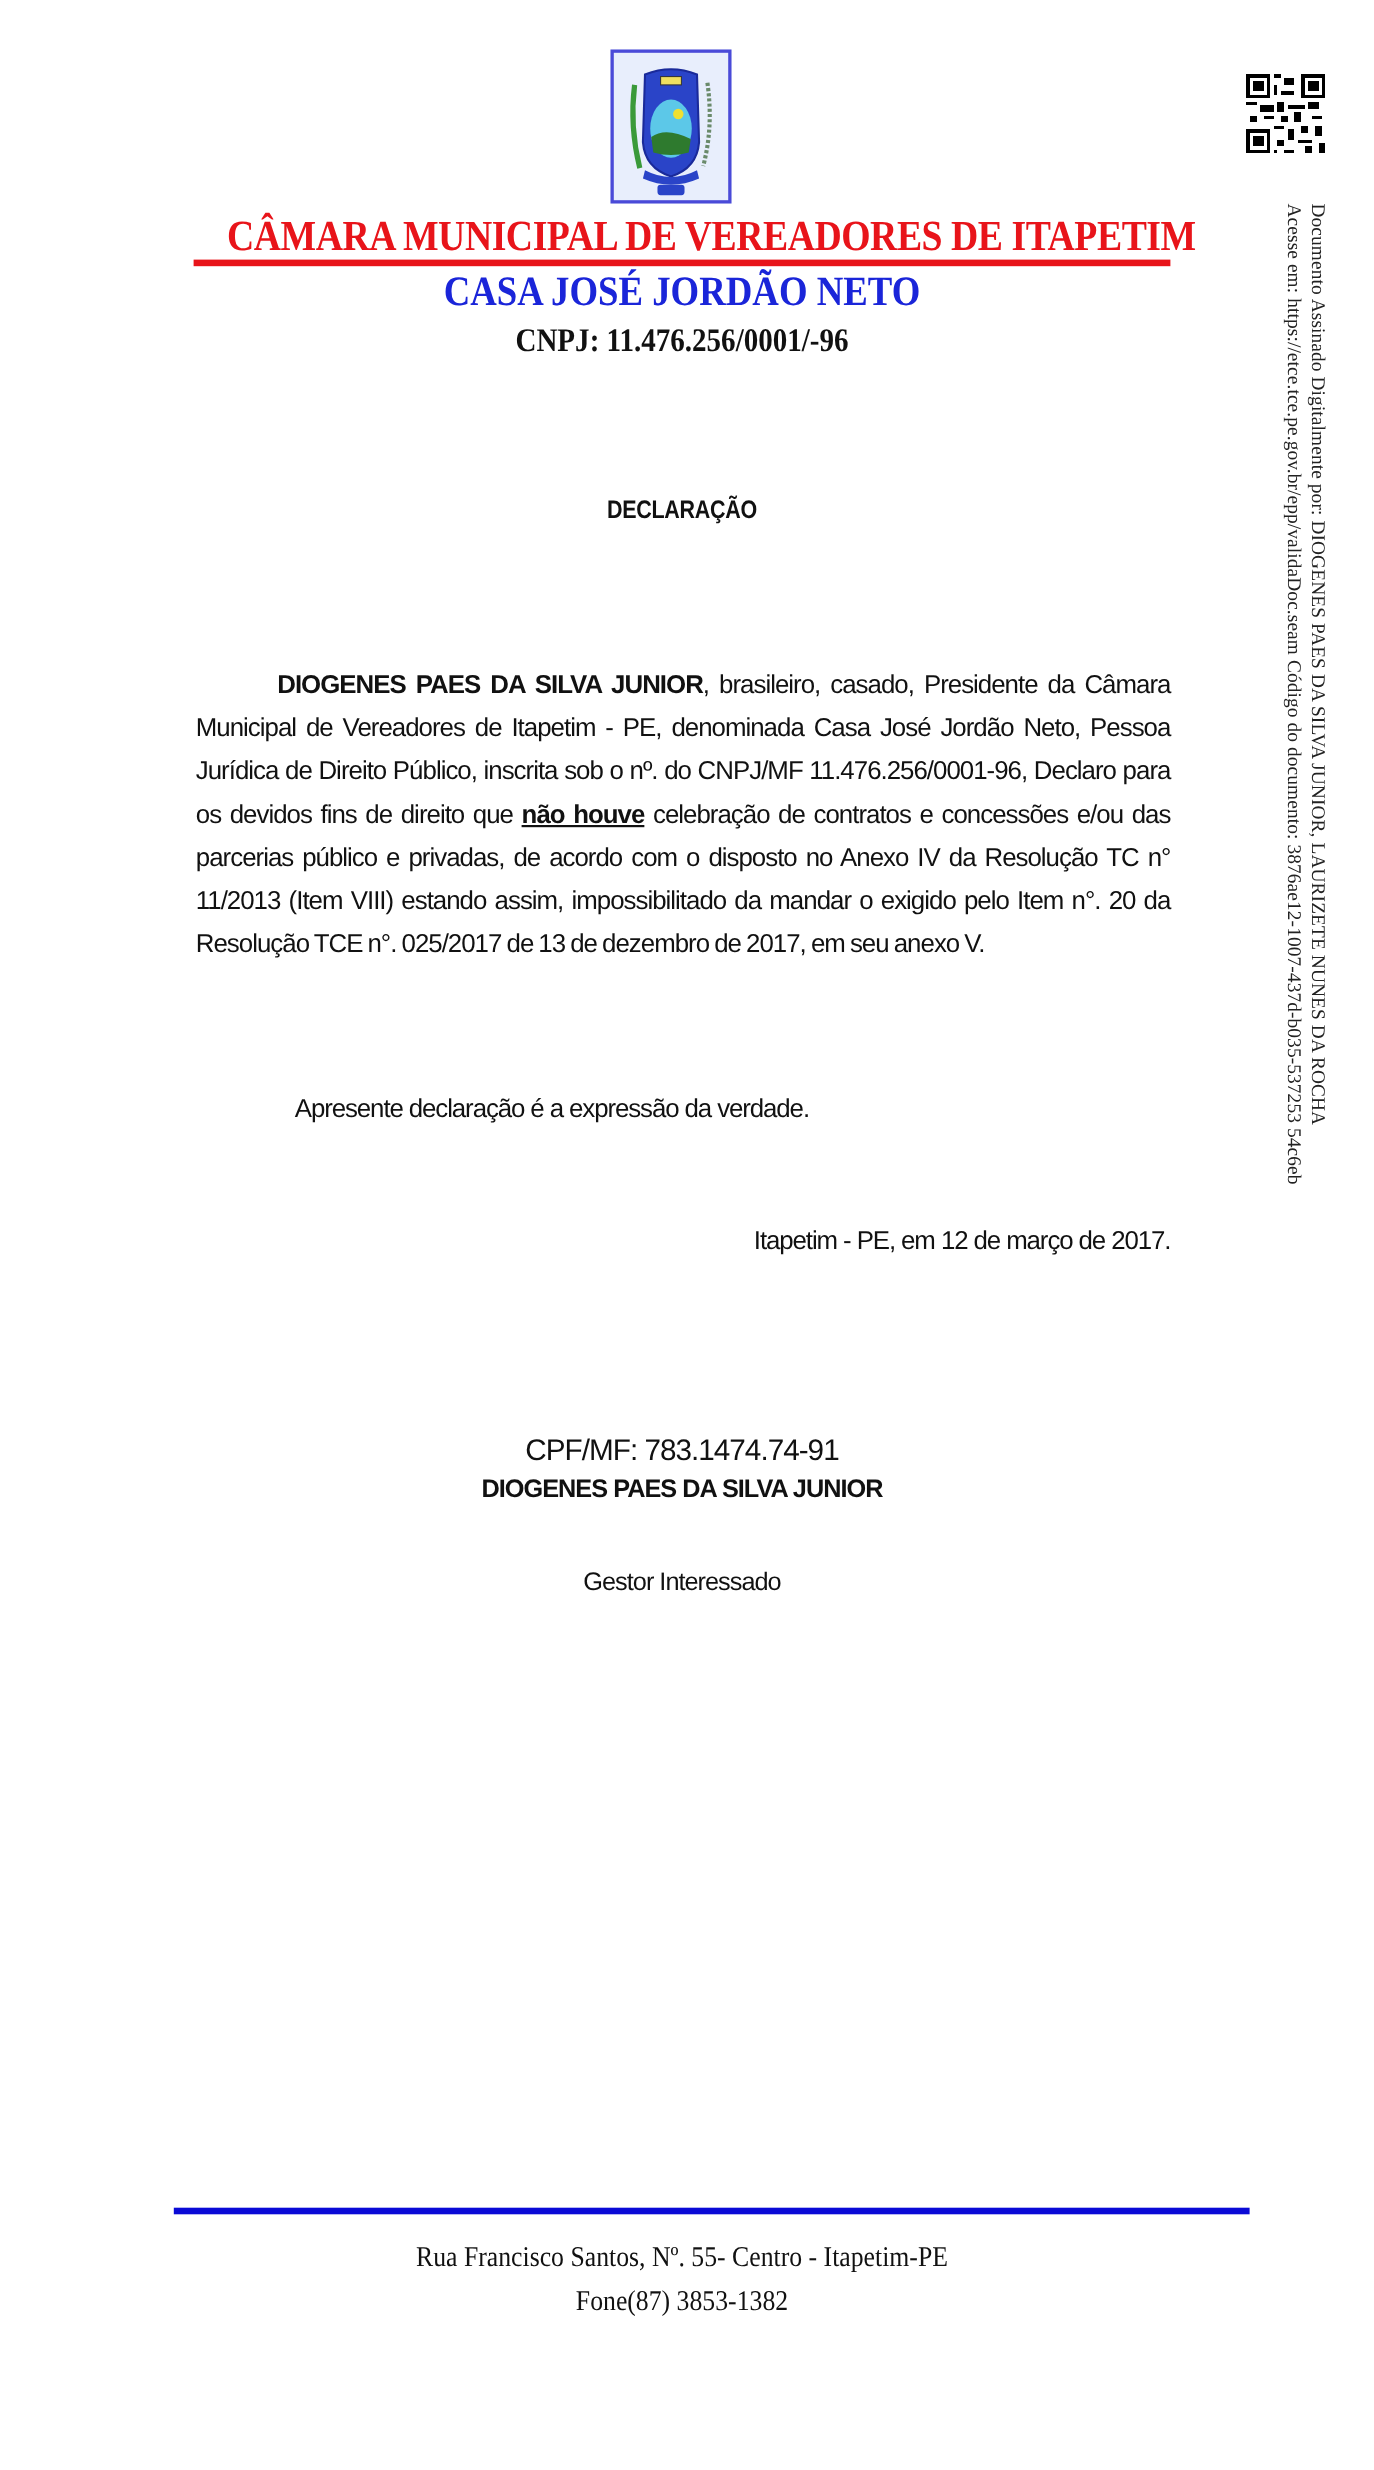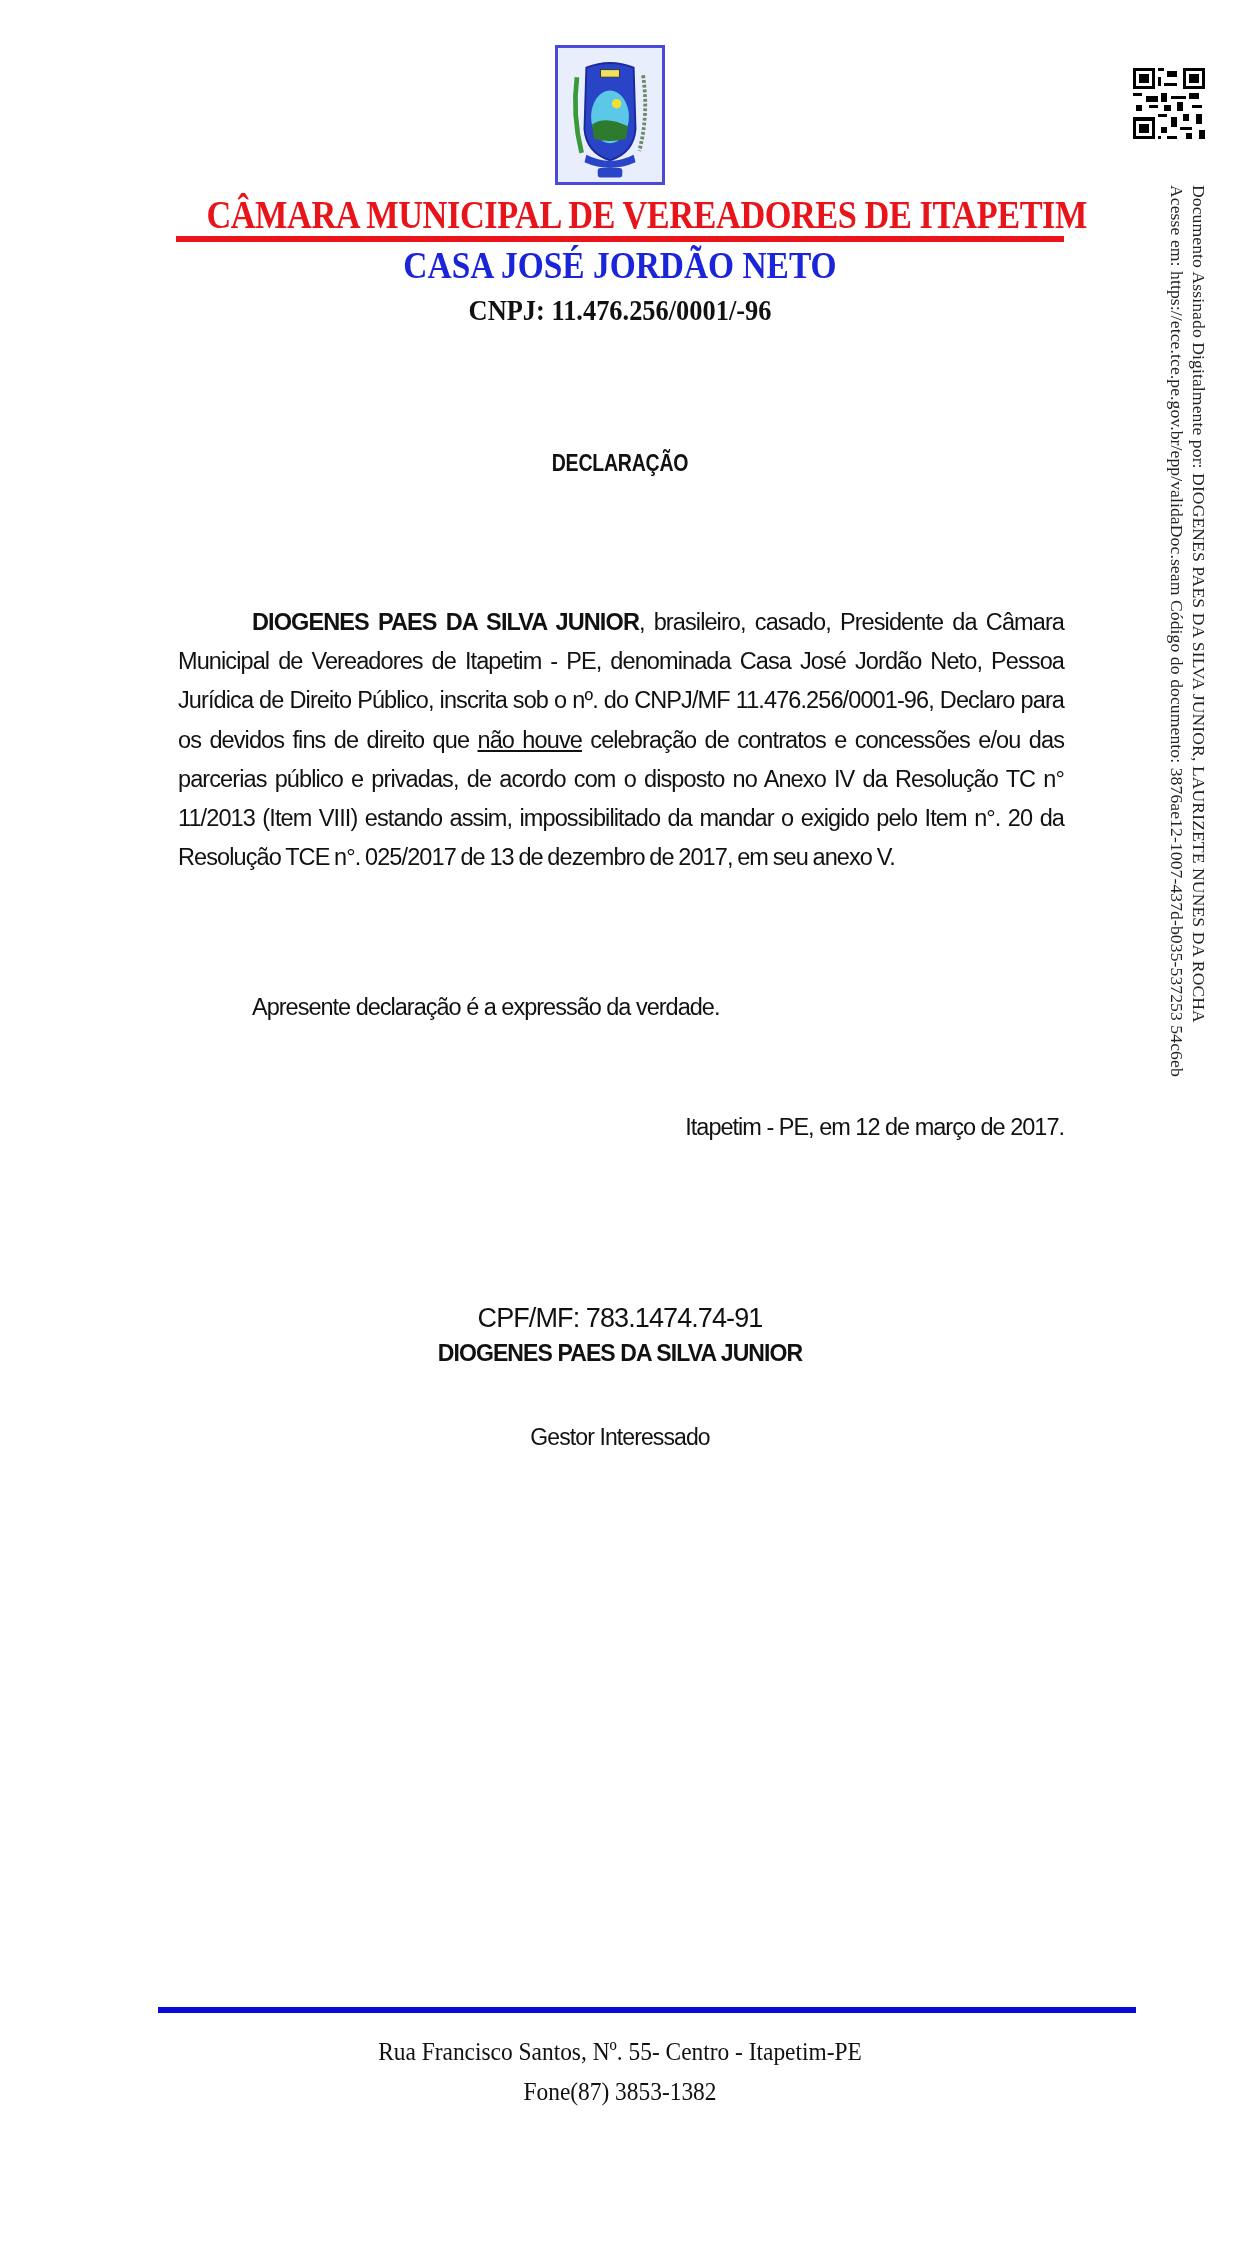--- a/index.html
+++ b/index.html
@@ -7,22 +7,22 @@
   .abs { position:absolute; }
   .logo { left:555px; top:45px; width:110px; height:140px; border:3px solid #4a4ad8; box-sizing:border-box; background:#e8eefc; }
   .logo svg { width:100%; height:100%; display:block; }
   .title { left:150px; width:940px; top:192px; text-align:center; font-family:"Liberation Serif", serif; font-weight:bold; color:#e8141a; font-size:39px; letter-spacing:-0.5px; transform:scaleX(0.88); transform-origin:center; line-height:46px; white-space:nowrap; }
   .title-bar { left:176px; width:888px; top:236px; height:6px; background:#e8141a; }
   .subtitle { left:150px; width:940px; top:242px; text-align:center; font-family:"Liberation Serif", serif; font-weight:bold; color:#1a25d9; font-size:38px; transform:scaleX(0.88); line-height:46px; white-space:nowrap; }
   .cnpj { left:150px; width:940px; top:290px; text-align:center; font-family:"Liberation Serif", serif; font-weight:bold; color:#111; font-size:30px; transform:scaleX(0.88); line-height:40px; white-space:nowrap; }
   .decl { left:150px; width:940px; top:450px; text-align:center; font-family:"Liberation Sans", sans-serif; font-weight:bold; font-size:23px; color:#111; transform:scaleX(0.85); letter-spacing:-0.3px; }
   .para { left:178px; width:886px; top:603px; font-family:"Liberation Sans", sans-serif; font-size:23.5px; line-height:39.2px; color:#111; text-align:justify; text-indent:74px; letter-spacing:-0.9px; word-spacing:-1px; }
   .para b { font-weight:bold; }
-  .para u { font-weight:normal; text-decoration:underline; }
-  .p2 { left:252px; top:994px; font-family:"Liberation Sans", sans-serif; font-size:23.5px; color:#111; letter-spacing:-1px; }
+  .para u { font-weight:bold; text-decoration:underline; }
+  .p2 { left:268px; top:994px; font-family:"Liberation Sans", sans-serif; font-size:23.5px; color:#111; letter-spacing:-1px; }
   .date { right:185px; top:1114px; font-family:"Liberation Sans", sans-serif; font-size:23.5px; color:#111; letter-spacing:-1px; }
   .sig { left:150px; width:940px; text-align:center; font-family:"Liberation Sans", sans-serif; color:#111; letter-spacing:-0.9px; }
   .sig-name { top:1340px; font-size:23px; font-weight:bold; }
   .sig-cpf { top:1303px; font-size:27px; }
   .sig-role { top:1424px; font-size:23px; }
   .footer-line { left:158px; width:978px; top:2007px; height:6px; background:#0a0ad6; }
   .addr { left:150px; width:940px; text-align:center; font-family:"Liberation Serif", serif; font-size:26px; color:#111; transform:scaleX(0.9); }
   .addr1 { top:2037px; }
   .addr2 { top:2077px; }
   .qr { left:1130px; top:55px; width:78px; height:100px; }

